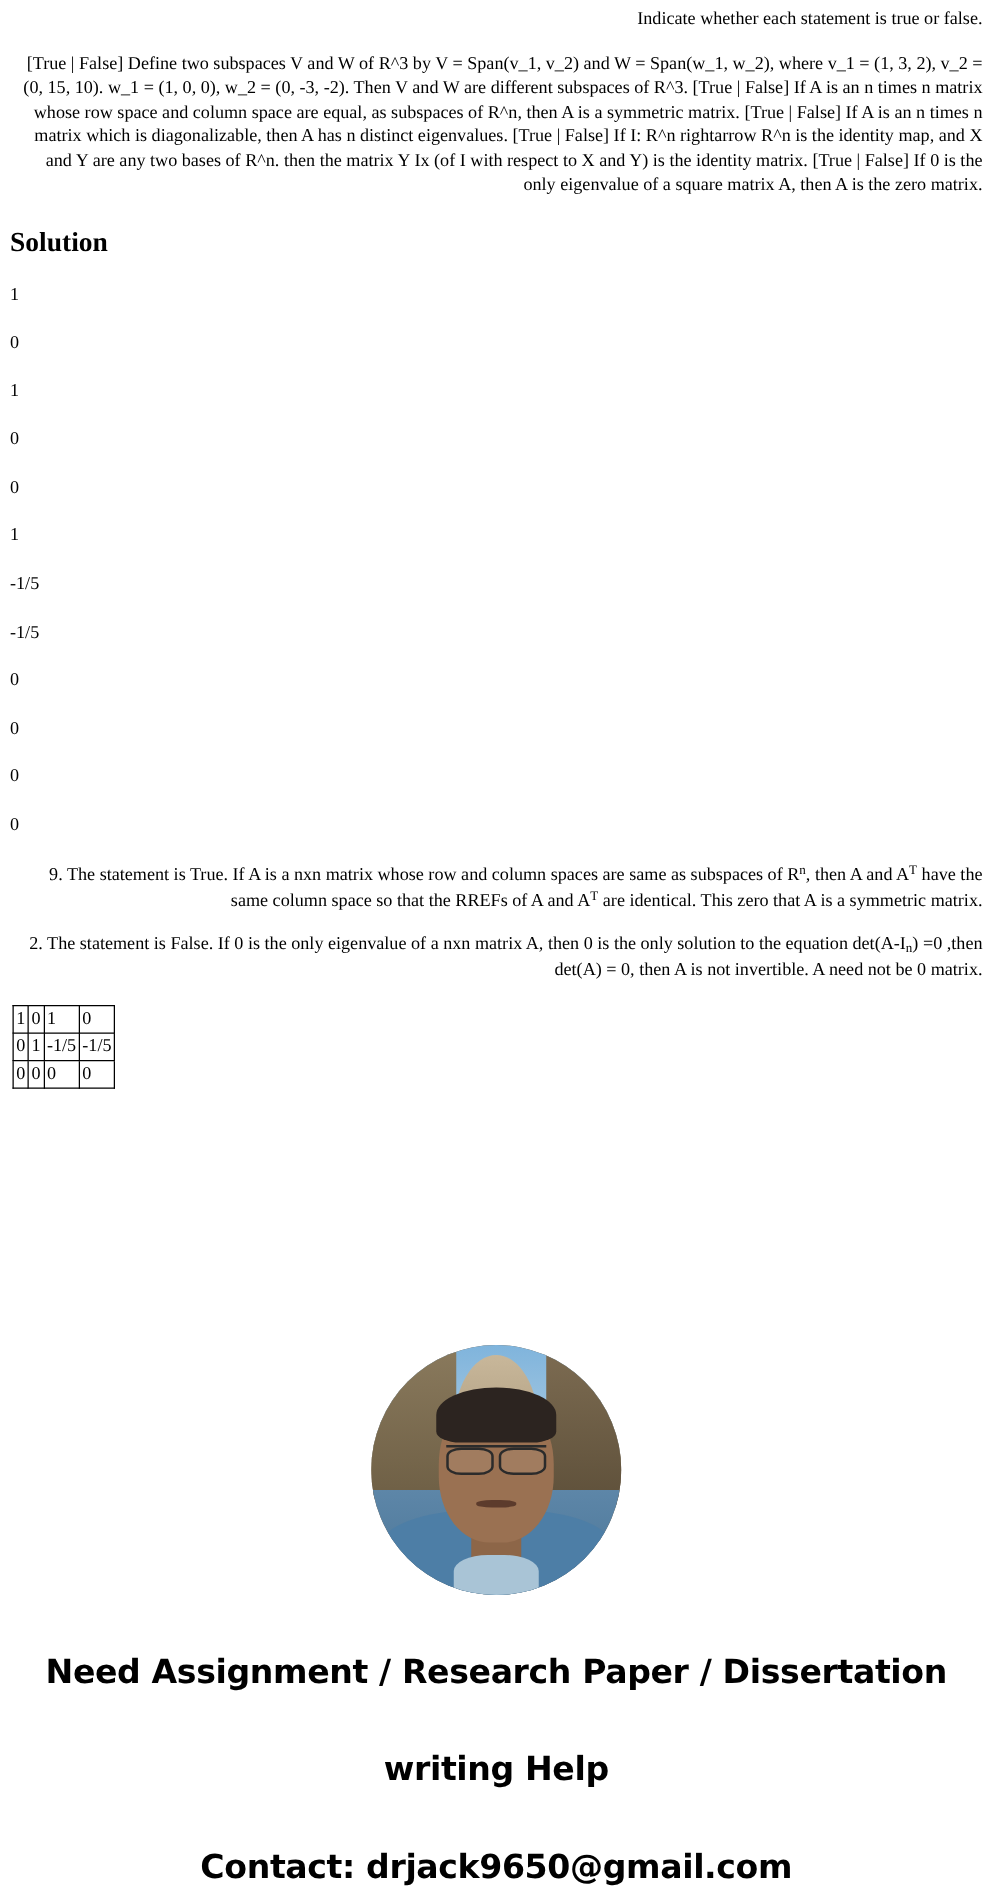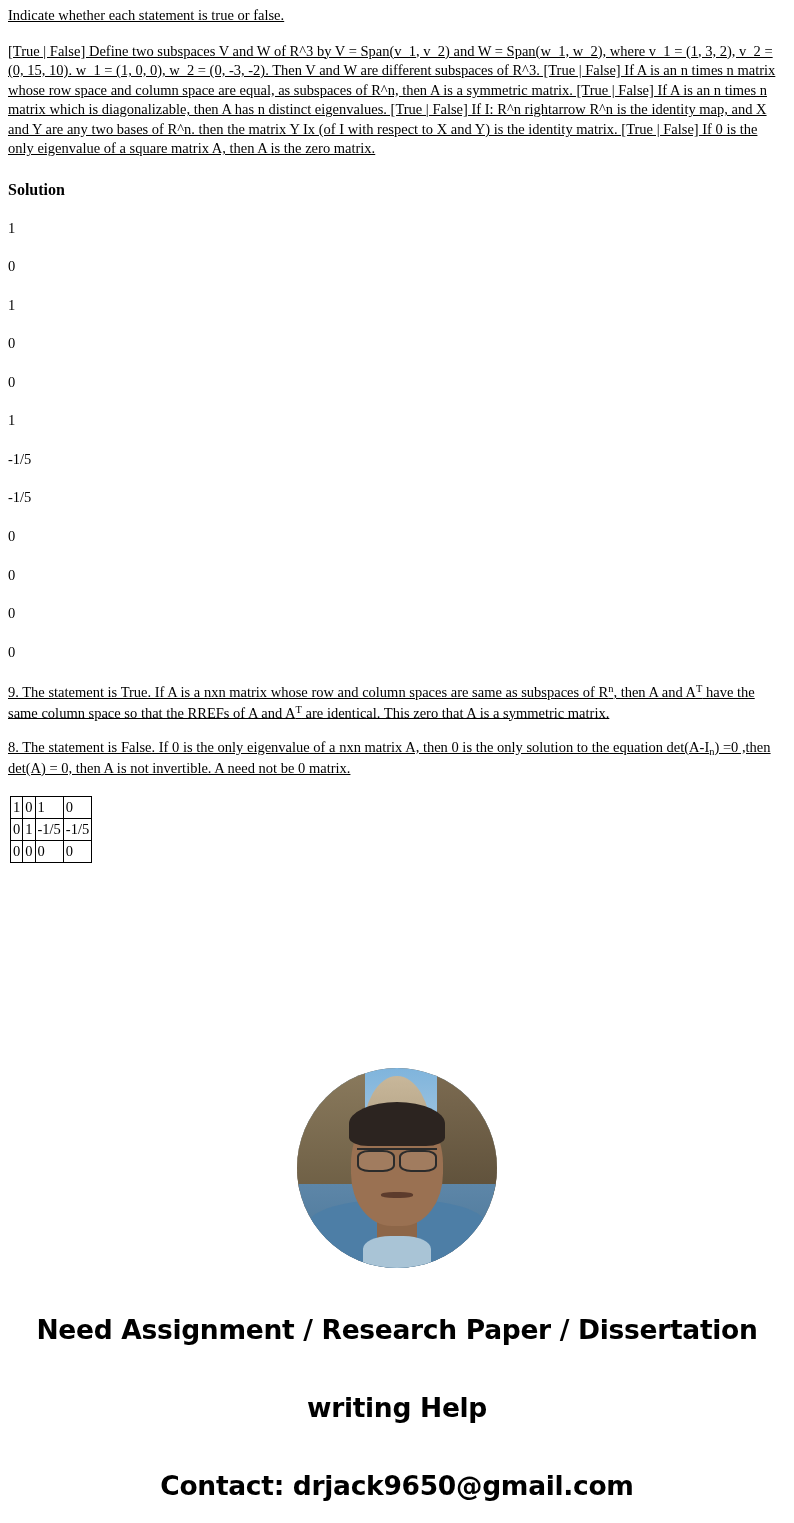--- a/index.html
+++ b/index.html
@@ -18,29 +18,28 @@
     width: 794px;
     box-sizing: border-box;
     padding: 0 8px;
     position: relative;
   }
   p {
     margin: 0 0 0 0;
   }
   .para {
     margin: 0 0 15px 0;
-    text-align: left;
-    text-decoration: underline;
+    text-align: right;
   }
   .intro {
     margin: 6px 0 16px 0;
   }
   h2.solution-heading {
     font-family: "Liberation Serif", serif;
-    font-size: 16px;
+    font-size: 22px;
     font-weight: bold;
     margin: 20px 0 18px 0;
   }
   .val-line {
     margin: 0 0 19px 0;
     font-size: 14.5px;
   }
   .val-line:last-child {
     margin-bottom: 0;
   }
@@ -224,21 +223,21 @@
     <div class="val-line">-1/5</div>
     <div class="val-line">0</div>
     <div class="val-line">0</div>
     <div class="val-line">0</div>
     <div class="val-line">0</div>
   </div>
 
 
   <div>
     <p class="para"><span>9. The statement is True. If A is a nxn matrix whose row and column spaces are same as subspaces of R</span><sup>n</sup><span>, then A and A</span><sup>T</sup><span> have the same column space so that the RREFs of A and A</span><sup>T</sup><span> are identical. This zero that A is a symmetric matrix.</span></p>
-    <p class="para"><span>8. The statement is False. If 0 is the only eigenvalue of a nxn matrix A, then 0 is the only solution to the equation det(A-I</span><sub>n</sub><span>) =0 ,then det(A) = 0, then A is not invertible. A need not be 0 matrix.</span></p>
+    <p class="para"><span>2. The statement is False. If 0 is the only eigenvalue of a nxn matrix A, then 0 is the only solution to the equation det(A-I</span><sub>n</sub><span>) =0 ,then det(A) = 0, then A is not invertible. A need not be 0 matrix.</span></p>
   </div>
 
   <table class="matrix-table">
     <tbody>
       <tr>
         <td>1</td>
         <td>0</td>
         <td>1</td>
         <td>0</td>
       </tr>

